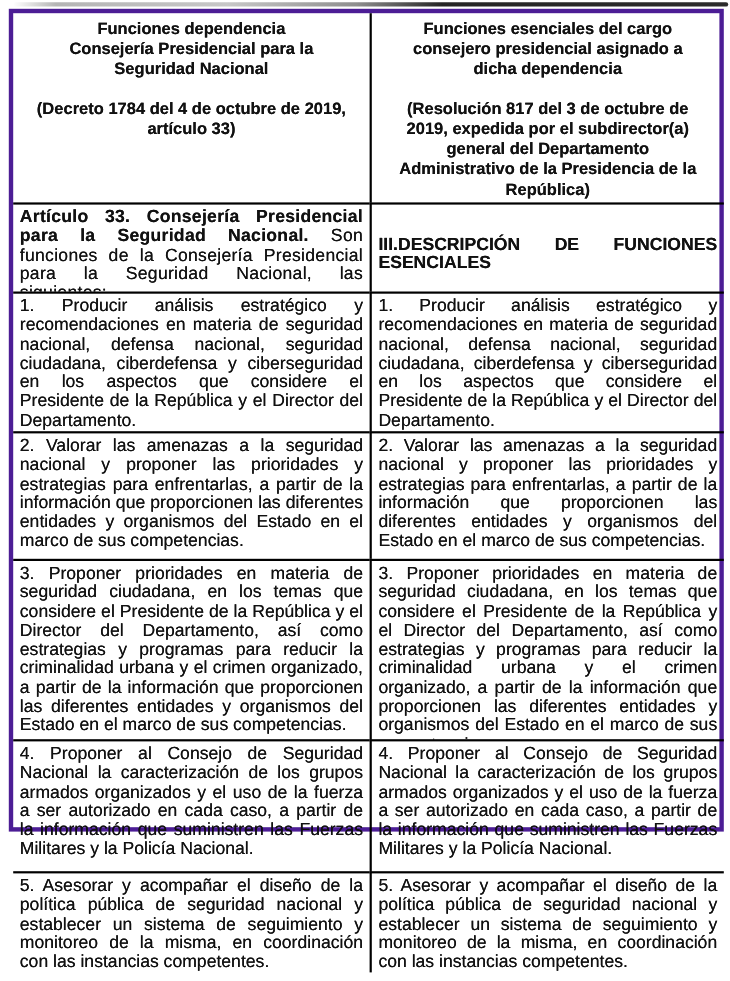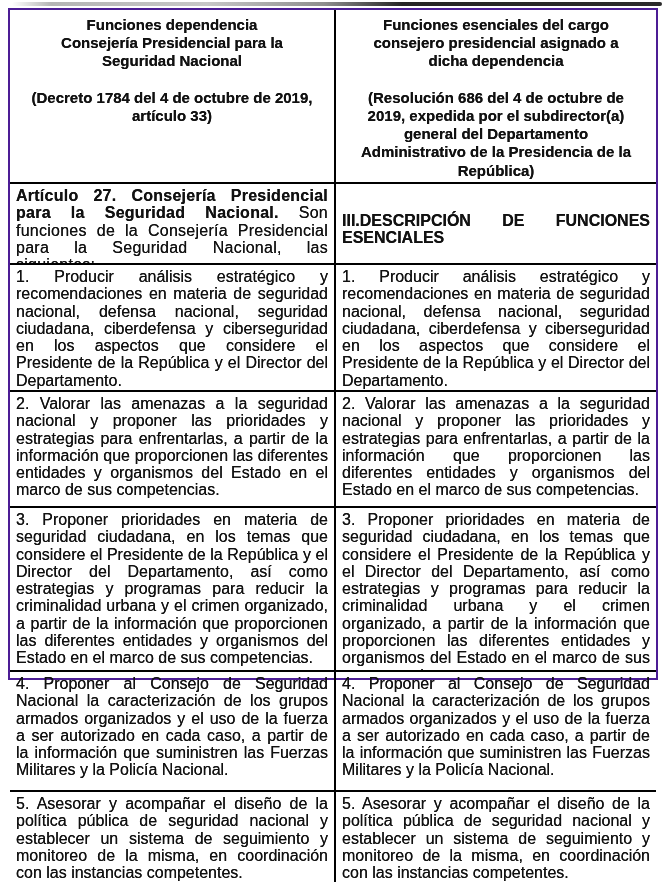--- a/index.html
+++ b/index.html
@@ -34,23 +34,23 @@
       rgba(50,50,50,0.55) 48%,
       rgba(25,25,25,0.95) 60%,
       rgba(20,20,20,0.9) 100%);
     border-radius: 2px;
   }
   .doc-table {
     position: absolute;
     left: 8px;
     top: 8px;
     width: 650px;
-    height: 672px;
+    height: 748px;
     box-sizing: border-box;
-    border: 2px solid #4c1d95;
+    border: 4px solid #4c1d95;
     display: grid;
     grid-template-columns: 324px 322px;
     grid-template-rows: 172px 81px 127px 116px 164px 120px 92px;
     background: #fff;
     text-shadow: 0 0 0.4px rgba(0,0,0,0.85);
   }
   .cell {
     box-sizing: border-box;
     overflow: hidden;
   }
@@ -97,28 +97,28 @@
     <div class="cell header-cell">Funciones dependencia
 Consejería Presidencial para la
 Seguridad Nacional
 
 (Decreto 1784 del 4 de octubre de 2019,
 artículo 33)</div>
     <div class="cell r header-cell">Funciones esenciales del cargo
 consejero presidencial asignado a
 dicha dependencia
 
-(Resolución 686 del 4 de octubre de
+(Resolución 817 del 3 de octubre de
 2019, expedida por el subdirector(a)
 general del Departamento
 Administrativo de la Presidencia de la
 República)</div>
 
     <div class="cell bt body-cell intro-left">
-      <span class="bold">Artículo 27. Consejería Presidencial para la Seguridad Nacional.</span><span> Son funciones de la Consejería Presidencial para la Seguridad Nacional, las siguientes:</span>
+      <span class="bold">Artículo 33. Consejería Presidencial para la Seguridad Nacional.</span><span> Son funciones de la Consejería Presidencial para la Seguridad Nacional, las siguientes:</span>
     </div>
     <div class="cell r bt body-cell intro-right">III.DESCRIPCIÓN DE FUNCIONES ESENCIALES</div>
 
     <div class="cell bt body-cell">1. Producir análisis estratégico y recomendaciones en materia de seguridad nacional, defensa nacional, seguridad ciudadana, ciberdefensa y ciberseguridad en los aspectos que considere el Presidente de la República y el Director del Departamento.</div>
     <div class="cell r bt body-cell">1. Producir análisis estratégico y recomendaciones en materia de seguridad nacional, defensa nacional, seguridad ciudadana, ciberdefensa y ciberseguridad en los aspectos que considere el Presidente de la República y el Director del Departamento.</div>
 
     <div class="cell bt body-cell">2. Valorar las amenazas a la seguridad nacional y proponer las prioridades y estrategias para enfrentarlas, a partir de la información que proporcionen las diferentes entidades y organismos del Estado en el marco de sus competencias.</div>
     <div class="cell r bt body-cell">2. Valorar las amenazas a la seguridad nacional y proponer las prioridades y estrategias para enfrentarlas, a partir de la información que proporcionen las diferentes entidades y organismos del Estado en el marco de sus competencias.</div>
 
     <div class="cell bt body-cell">3. Proponer prioridades en materia de seguridad ciudadana, en los temas que considere el Presidente de la República y el Director del Departamento, así como estrategias y programas para reducir la criminalidad urbana y el crimen organizado, a partir de la información que proporcionen las diferentes entidades y organismos del Estado en el marco de sus competencias.</div>

